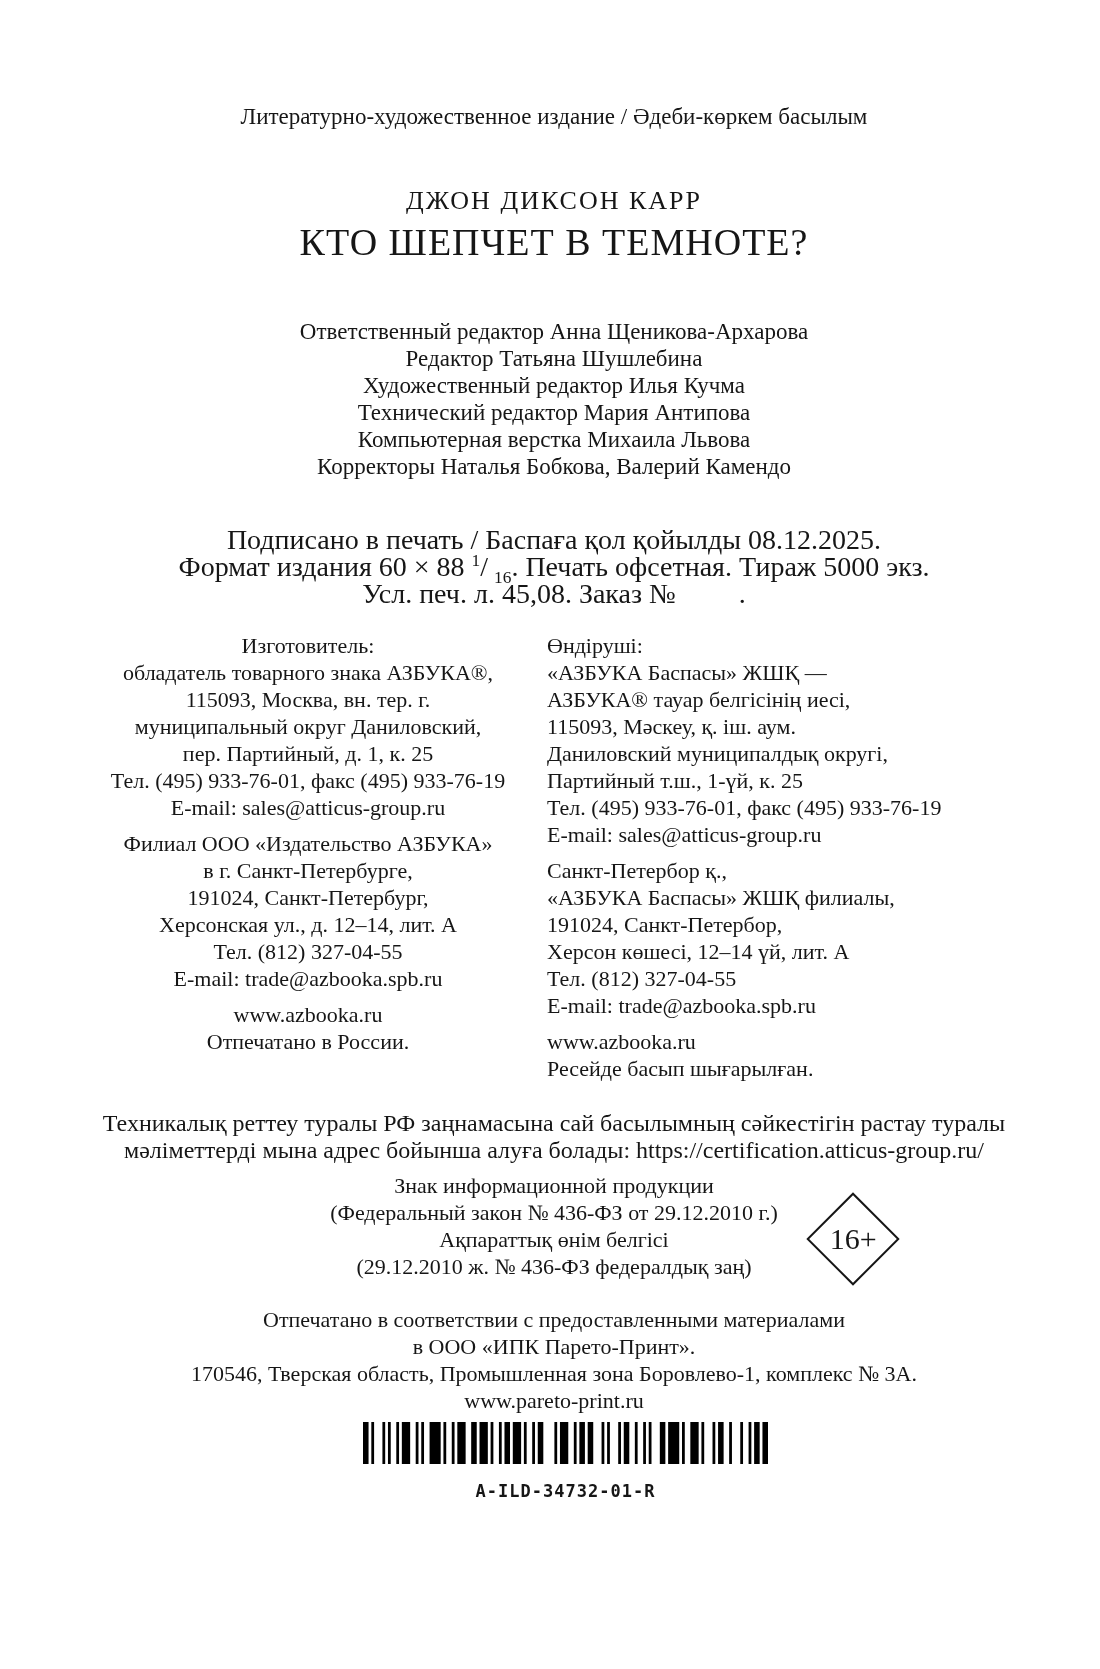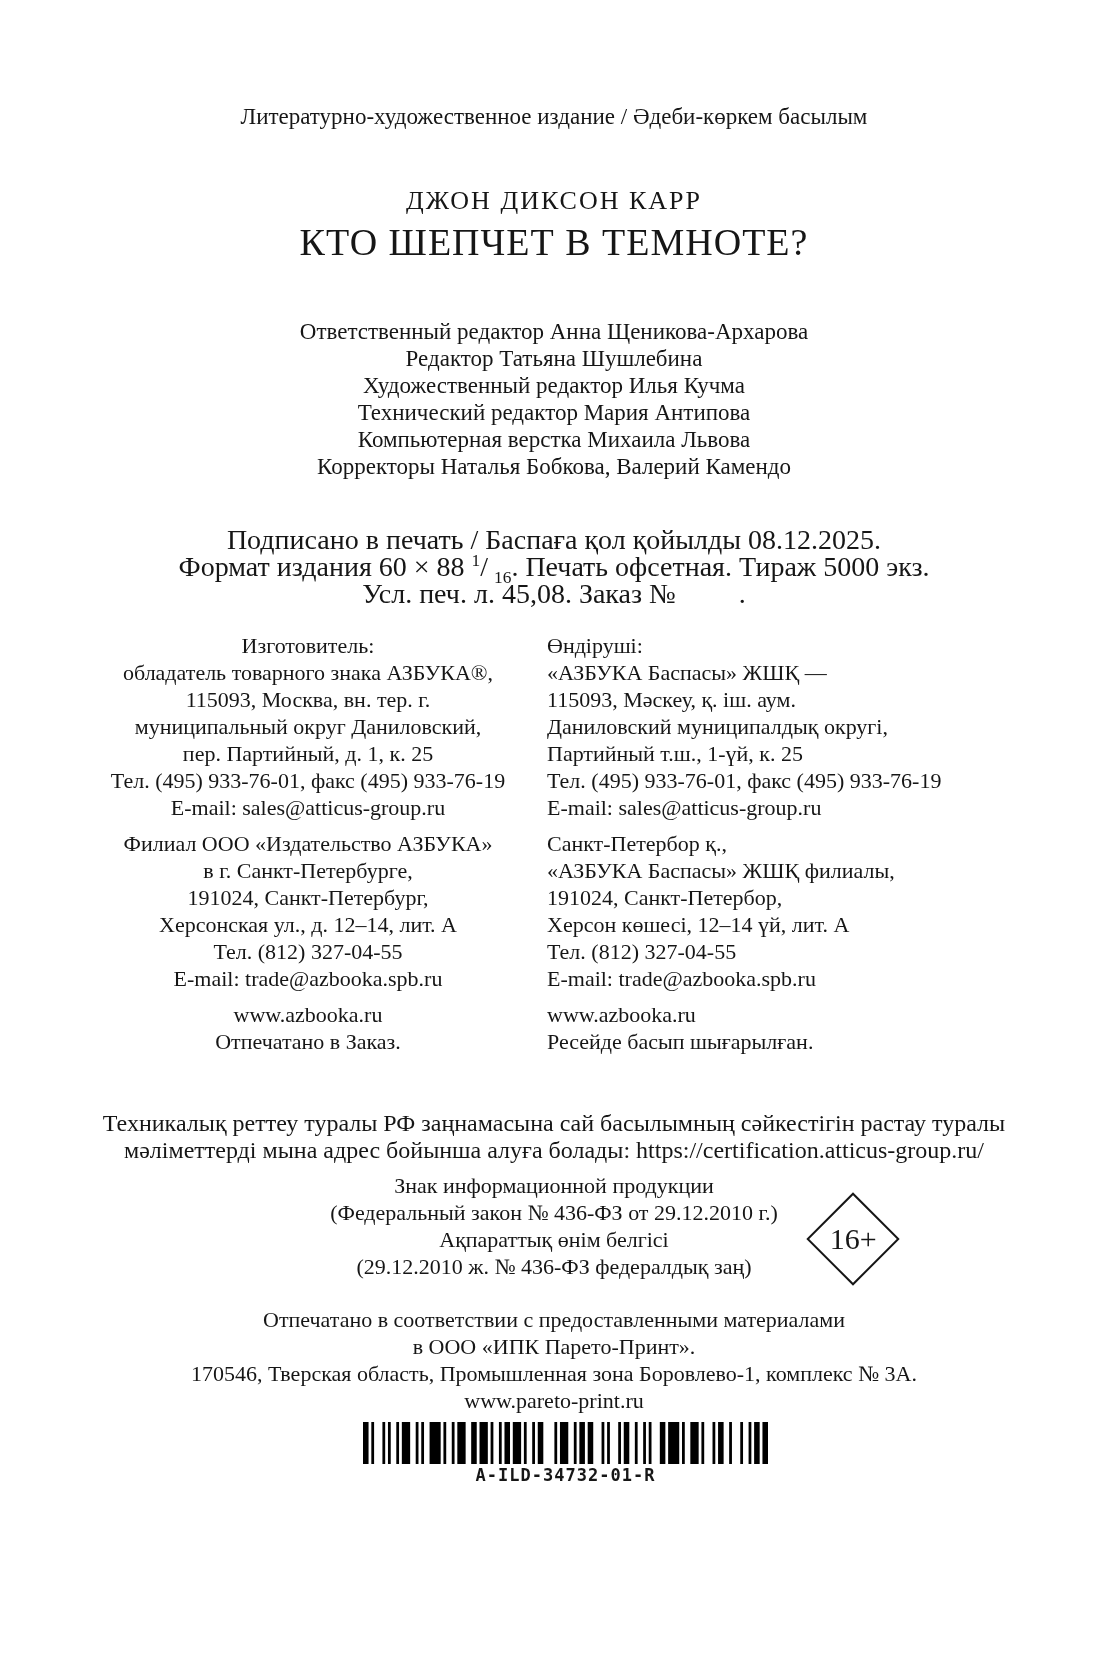--- a/index.html
+++ b/index.html
@@ -41,21 +41,21 @@
     transform: rotate(45deg);
     display: flex; align-items: center; justify-content: center;
     background: #fff;
   }
   .agetext { transform: rotate(-45deg); font-size: 30px; white-space: nowrap; }
 
   .barcode-wrap { left: 363px; top: 1422px; width: 405px; text-align: center; }
   .barcode-svg  { width: 405px; height: 42px; display: block; }
   .bccaption {
     font-family: "DejaVu Sans Mono", "Liberation Mono", monospace;
-    font-weight: bold; font-size: 17px; letter-spacing: 1px; margin-top: 1px;
+    font-weight: bold; font-size: 17px; letter-spacing: 1px; margin-top: 17px;
   }
 </style>
 </head>
 <body>
 
 <div class="abs center edition">Литературно-художественное издание / Әдеби-көркем басылым</div>
 
 <div class="abs center author">ДЖОН ДИКСОН КАРР</div>
 
 <div class="abs center booktitle">КТО ШЕПЧЕТ В ТЕМНОТЕ?</div>
@@ -89,27 +89,28 @@
     <div class="blk">
         <div class="ln">Филиал ООО «Издательство АЗБУКА»</div>
         <div class="ln">в г. Санкт-Петербурге,</div>
         <div class="ln">191024, Санкт-Петербург,</div>
         <div class="ln">Херсонская ул., д. 12–14, лит. А</div>
         <div class="ln">Тел. (812) 327-04-55</div>
         <div class="ln">E-mail: trade@azbooka.spb.ru</div>
       </div>
     <div class="blk">
         <div class="ln">www.azbooka.ru</div>
-        <div class="ln">Отпечатано в Заказ.</div>
+        <div class="ln">Отпечатано в России.</div>
       </div>
   </div>
   <div class="col kk">
     <div class="blk">
         <div class="ln">Өндіруші:</div>
         <div class="ln">«АЗБУКА Баспасы» ЖШҚ —</div>
+        <div class="ln">АЗБУКА® тауар белгісінің иесі,</div>
         <div class="ln">115093, Мәскеу, қ. іш. аум.</div>
         <div class="ln">Даниловский муниципалдық округі,</div>
         <div class="ln">Партийный т.ш., 1-үй, к. 25</div>
         <div class="ln">Тел. (495) 933-76-01, факс (495) 933-76-19</div>
         <div class="ln">E-mail: sales@atticus-group.ru</div>
       </div>
     <div class="blk">
         <div class="ln">Санкт-Петербор қ.,</div>
         <div class="ln">«АЗБУКА Баспасы» ЖШҚ филиалы,</div>
         <div class="ln">191024, Санкт-Петербор,</div>

